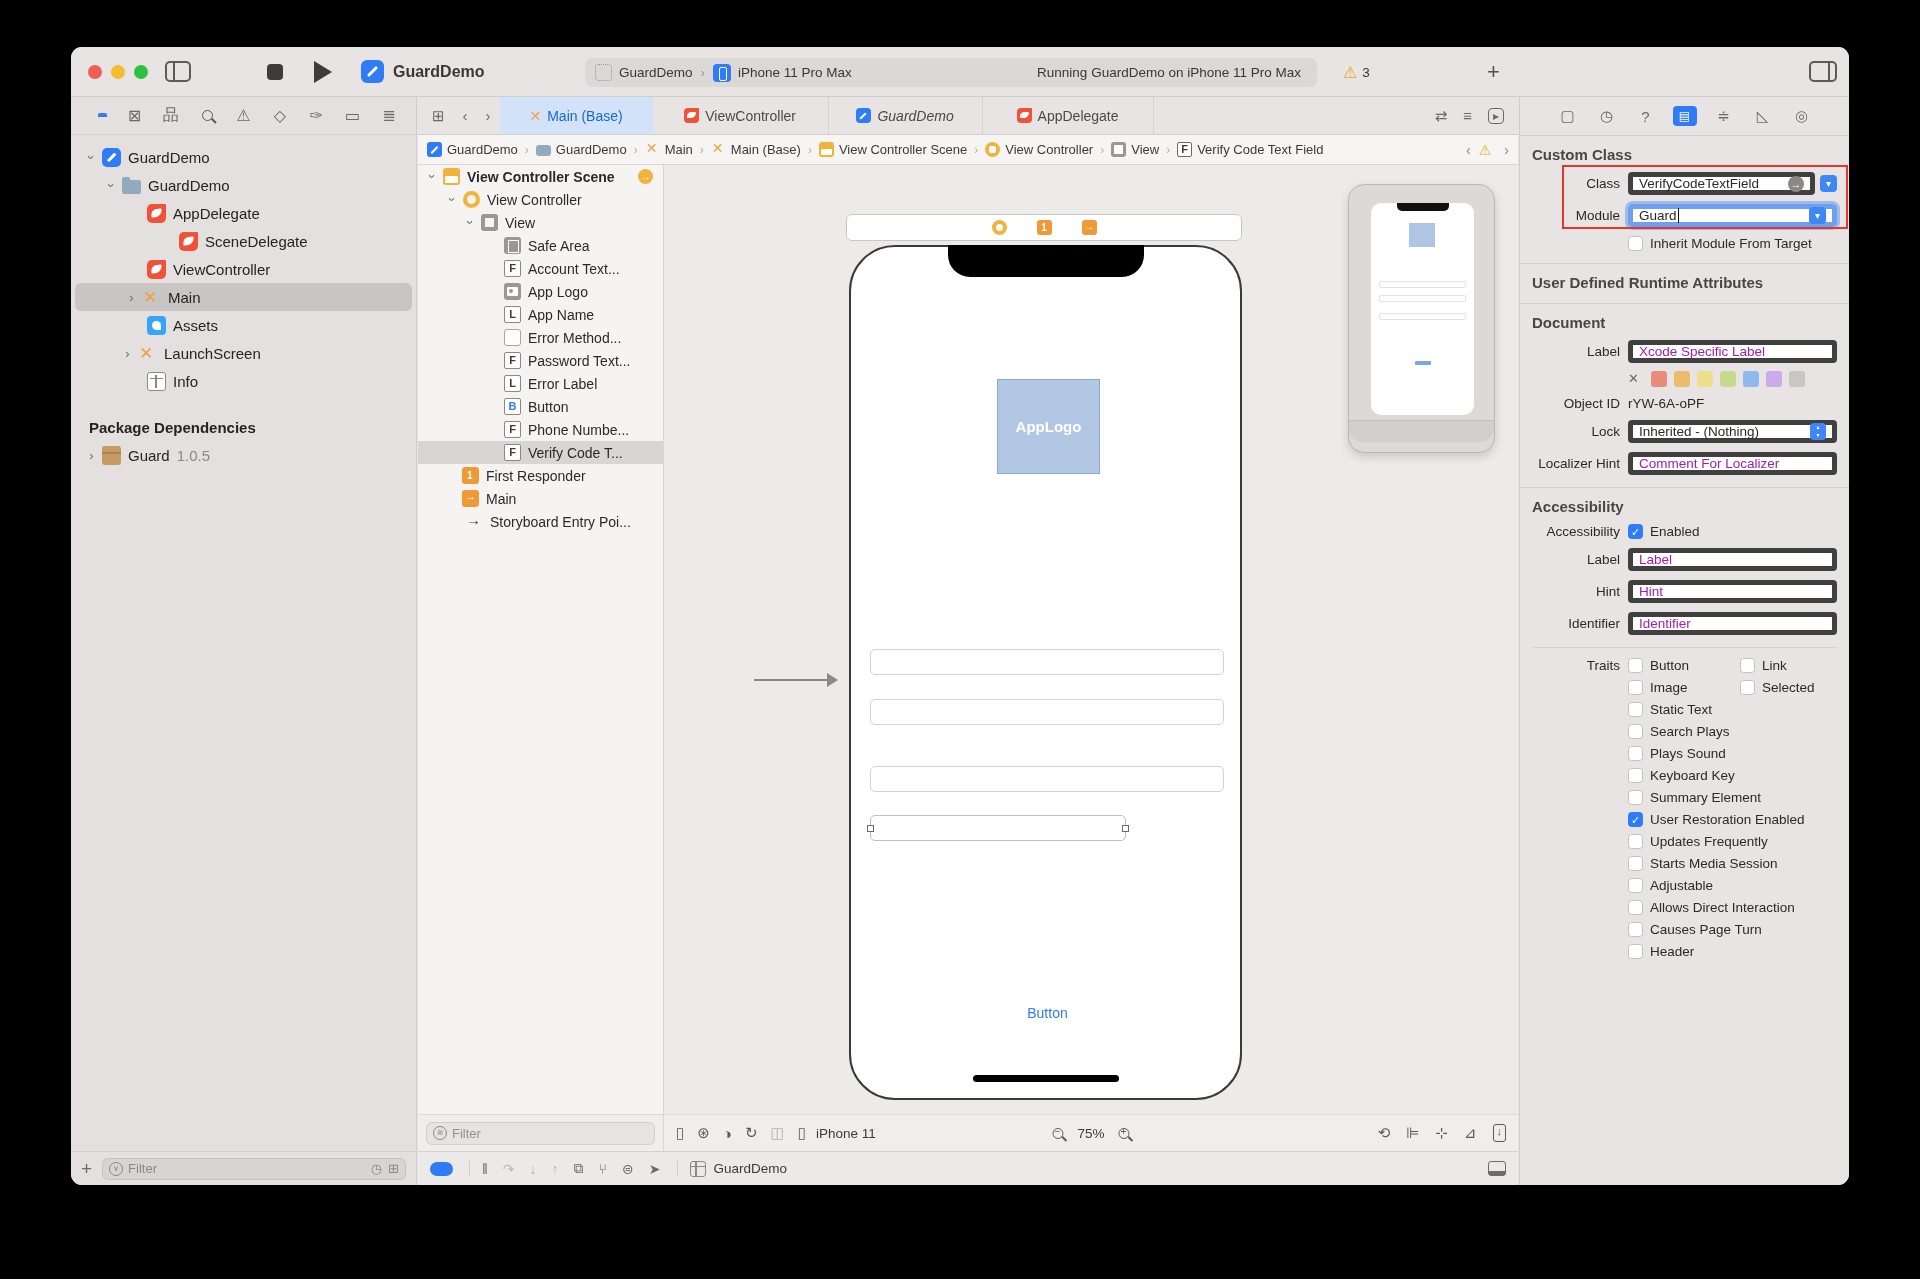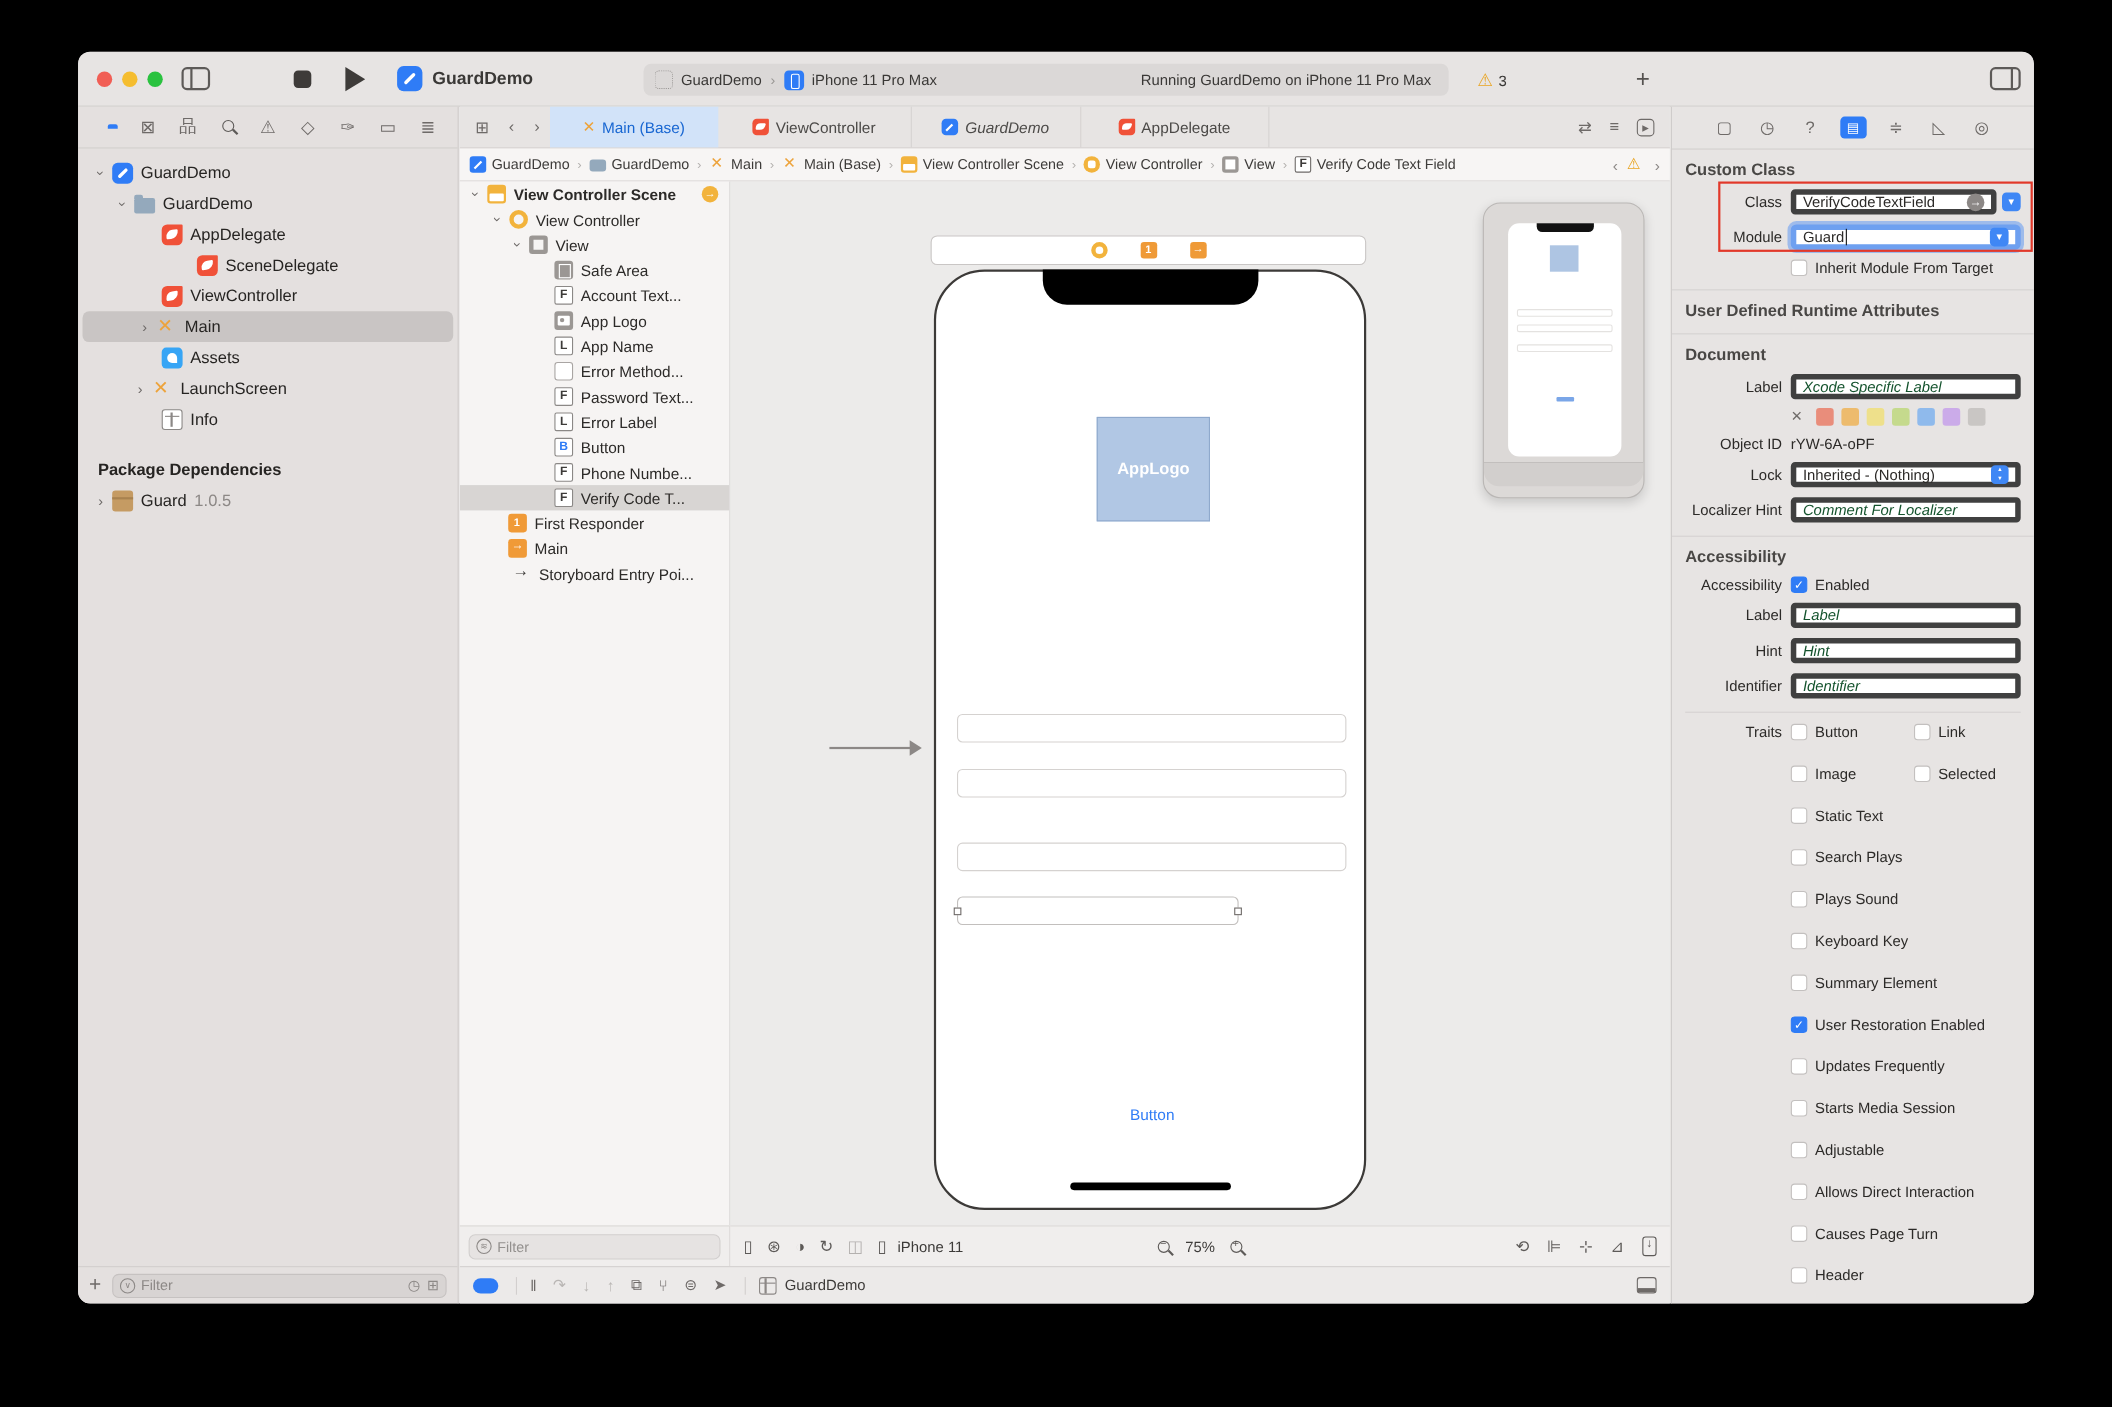--- a/index.html
+++ b/index.html
@@ -152,38 +152,38 @@
   #inspector { position:absolute; left:1448px; top:50px; width:330px; height:1088px; background:#e7e4e3; border-left:1px solid #cfcccb; font-size:13.5px; color:#2c2a28; }
   #insp-tabs { height:39px; border-bottom:1px solid #d2cfce; display:flex; align-items:center; justify-content:space-around; padding:0 28px; color:#6e6a68; font-size:15px; }
   .itab { width:24px; text-align:center; }
   .itab.sel { color:#fff; background:#2f7cf6; border-radius:4px; height:20px; line-height:20px; font-size:12px; }
   .sec { padding:10px 12px 12px; border-bottom:1px solid #d5d2d1; position:relative; }
   .sec-h { font-size:15px; font-weight:700; color:#494745; display:flex; }
   .sec-h .hide { margin-left:auto; font-weight:700; color:#6e6a68; }
   .frow { display:flex; align-items:center; margin-top:9px; }
   .flabel { width:88px; text-align:right; margin-right:8px; flex:none; color:#2c2a28; }
   .ffield { flex:1; height:23px; background:#fff; border:5px solid #404040; border-radius:4px; display:flex; align-items:center; padding:0 6px; font-size:13.5px; color:#2c2a28; min-width:0; }
-  .ffield .ph, input::placeholder { color:#14532d;font-style:italic; }
+  .ffield .ph, input::placeholder { color:#a21caf; }
   .jumparrow { flex:none; width:16px; height:16px; background:#8c8886; border-radius:50%; color:#fff; font-size:11px; line-height:16px; text-align:center; margin-left:4px; }
   .ddbtn { flex:none; width:17px; height:17px; background:#3f87f5; border-radius:4px; color:#fff; font-size:10px; line-height:17px; text-align:center; margin-left:5px; }
   .focusfield { box-shadow:0 0 0 3px rgba(110,160,240,.6); border-color:#6ea0f0; border-radius:5px; }
   .caret { width:1.3px; height:15px; background:#111; margin-left:1px; }
   #redbox { position:absolute; left:42px; top:29px; right:1px; height:64px; border:2px solid #e2382a; pointer-events:none; }
   .cbx { flex:none; width:15px; height:15px; background:#fff; border:1px solid #c3c0bf; border-radius:3.5px; margin-right:7px; }
   .cbx.on { background:#2f7cf6; border-color:#2f7cf6; color:#fff; font-size:11px; line-height:15px; text-align:center; font-weight:700; }
   #udra-table { margin-top:8px; background:#fff; border:1px solid #c9c6c5; border-radius:2px; height:118px; position:relative; }
   #udra-head { display:flex; border-bottom:1px solid #dcd9d8; height:24px; align-items:center; font-size:13px; color:#3d3b39; }
   #udra-head .c1 { flex:1; padding-left:8px; } #udra-head .c2 { width:78px; border-left:1px solid #dcd9d8; padding-left:6px; } #udra-head .c3 { width:48px; border-left:1px solid #dcd9d8; padding-left:6px; }
   #udra-pm { position:absolute; left:8px; bottom:4px; font-size:15px; color:#6e6a68; letter-spacing:10px; }
   .swatches { display:flex; gap:7px; margin:8px 0 0 96px; align-items:center; }
   .sw { width:16px; height:16px; border-radius:3px; }
   .sw.x { background:none; color:#6e6a68; font-size:13px; font-weight:700; line-height:16px; }
   .plainval { color:#2c2a28; }
   .stepper { flex:none; width:16px; height:17px; background:#3f87f5; border-radius:4px; color:#fff; font-size:6px; line-height:8px; text-align:center; margin-left:5px; }
-  .traitrow { display:flex; margin-top:23px; }
+  .traitrow { display:flex; margin-top:7px; }
   .tspace { width:88px; text-align:right; margin-right:8px; flex:none; }
   .trait { display:flex; align-items:center; width:112px; }
   .trait.wide { width:auto; }
 </style>
 </head>
 <body>
 
 <div id="screen">
 <div id="window">
 

